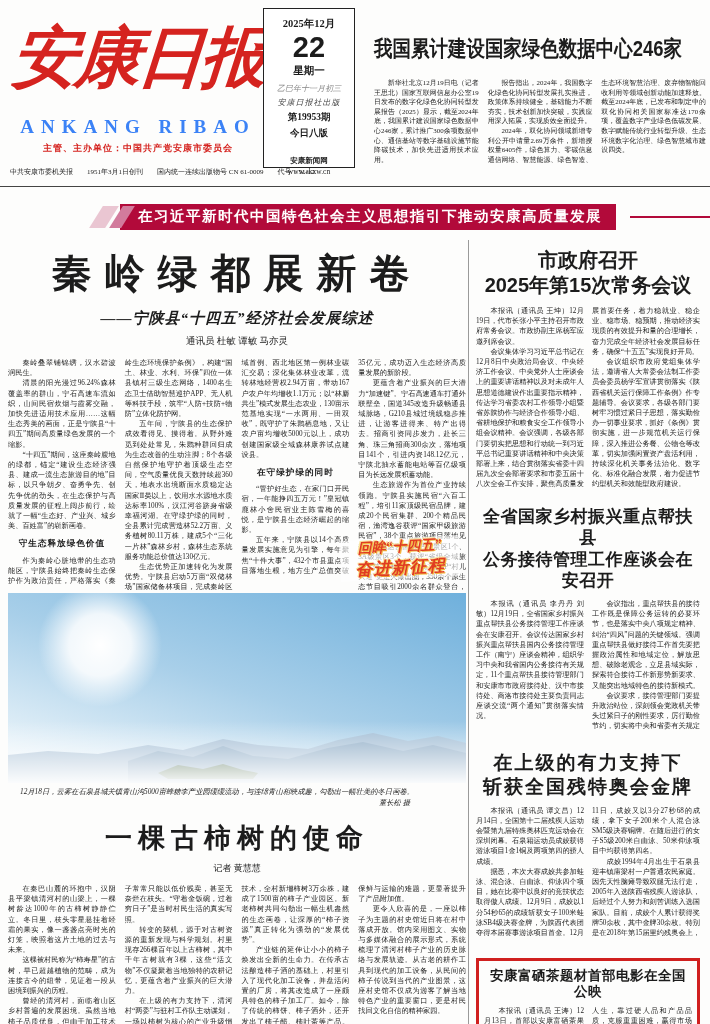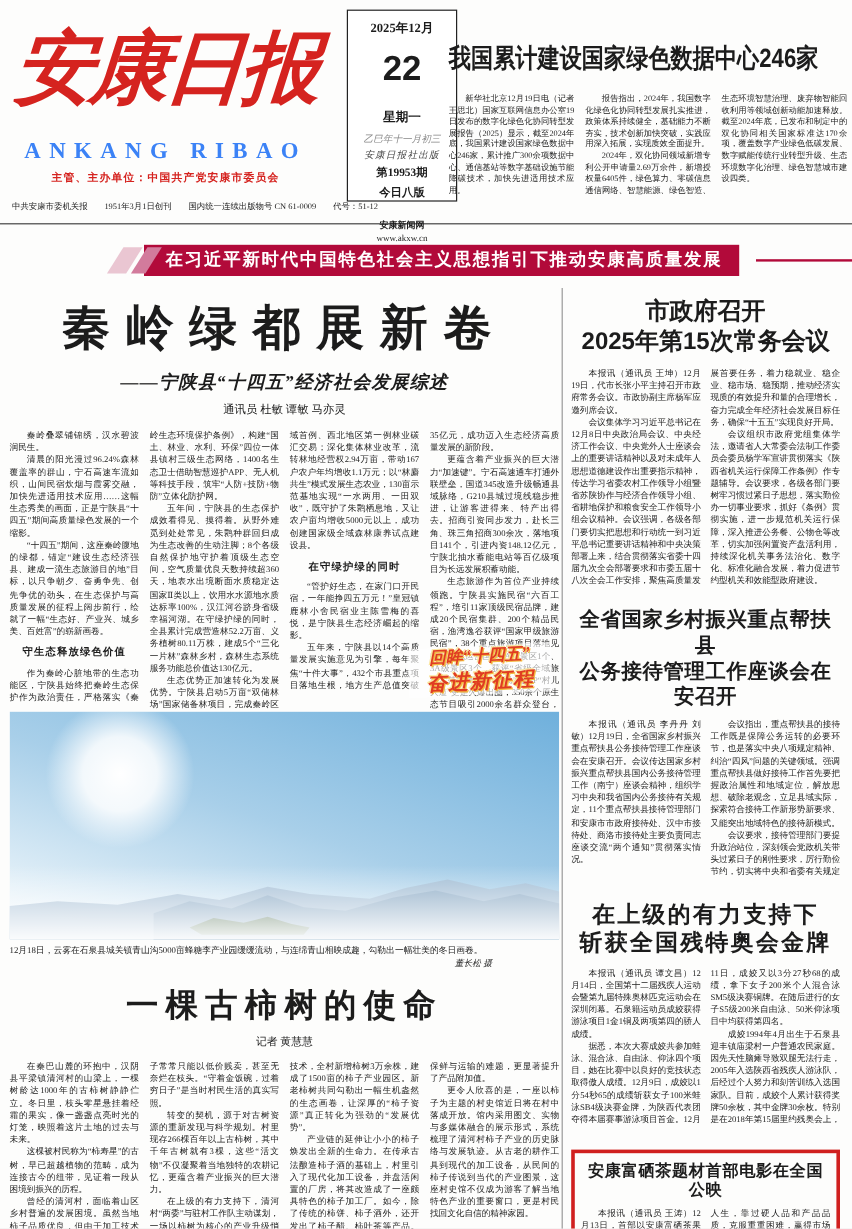--- a/index.html
+++ b/index.html
@@ -6,25 +6,25 @@
   .page{position:relative;width:710px;height:1024px;background:#fdfdfc;overflow:hidden;
         font-family:"Liberation Serif","DejaVu Serif",serif;color:#1c1c1c;}
   
   .header{position:relative;height:186px;border-bottom:1px solid #444;}
   .masthead{position:absolute;left:6px;top:2px;width:264px;text-align:center;}
   .masthead-title{font-size:66px;line-height:112px;font-weight:900;color:#d5231f;
         font-style:italic;letter-spacing:-3px;transform:skewX(-4deg);white-space:nowrap;}
   .masthead-latin{font-size:19px;font-weight:bold;color:#3b82f6;letter-spacing:7px;margin-top:2px;}
   .masthead-sponsor{font-size:9px;font-weight:bold;color:#d5231f;letter-spacing:1px;margin-top:4px;}
   .info-line{position:absolute;left:10px;top:167px;width:358px;font-size:7px;color:#222;white-space:nowrap;}
-  .date-box{position:absolute;left:289px;top:8px;width:90px;height:158px;border:1.5px solid #222;
+  .date-box{position:absolute;left:263px;top:8px;width:90px;height:158px;border:1.5px solid #222;
         text-align:center;background:#fff;}
   .db-ym{font-size:10.5px;font-weight:bold;margin-top:8px;}
-  .db-day{font-size:29px;font-weight:bold;line-height:30px;margin-top:12px;font-family:"Liberation Sans",sans-serif;}
-  .db-week{font-size:10.5px;font-weight:bold;margin-top:18px;}
+  .db-day{font-size:29px;font-weight:bold;line-height:30px;margin-top:1px;font-family:"Liberation Sans",sans-serif;}
+  .db-week{font-size:10.5px;font-weight:bold;margin-top:2px;}
   .db-lunar{font-size:8px;color:#888;margin-top:5px;font-style:italic;}
   .db-pub{font-size:8px;color:#444;margin-top:3px;font-style:italic;letter-spacing:1px;}
   .db-issue{font-size:9.5px;font-weight:bold;margin-top:3px;}
   .db-pages{font-size:9.5px;font-weight:bold;margin-top:3px;}
   .db-site{font-size:7.5px;font-weight:bold;margin-top:16px;}
   .db-url{font-size:7.5px;margin-top:1px;}
   .top-story{position:absolute;left:374px;top:34px;width:332px;}
   .top-headline{font-family:"Liberation Sans","DejaVu Sans",sans-serif;font-weight:bold;font-size:22px;
         white-space:nowrap;transform:scaleX(0.84);transform-origin:left;letter-spacing:0;}
   .top-cols{margin-top:14px;column-count:3;column-gap:9px;font-size:6.9px;line-height:9.6px;
@@ -53,21 +53,21 @@
   .subhead{font-family:"Liberation Sans",sans-serif;font-weight:bold;font-size:8.6px;text-align:center;
         margin:7px 0;letter-spacing:1px;}
   .slogan{position:absolute;right:2px;bottom:6px;width:120px;text-align:center;transform:rotate(-3deg);
         font-family:"Liberation Sans",sans-serif;font-weight:900;font-style:italic;color:#e03c22;
         text-shadow:1px 1px 0 #f3b93f,-1px -1px 0 #fbe6a0;background:rgba(255,255,255,.6);}
   .slogan-l1{font-size:14px;}
   .slogan-l2{font-size:17px;letter-spacing:1px;}
   
   .photo{margin-top:5px;width:458px;height:190px;}
   .photo svg{display:block;}
-  .caption{width:452px;font-size:7.3px;margin-top:4px;line-height:10px;}
+  .caption{width:452px;font-size:7.3px;font-style:italic;margin-top:4px;line-height:10px;margin-left:12px;}
   .credit{text-align:right;font-size:7.3px;font-style:italic;margin-top:1px;padding-right:56px;}
   
   .p2-headline{font-family:"Liberation Sans",sans-serif;font-weight:bold;font-size:27px;letter-spacing:6px;
         text-align:center;margin-top:12px;}
   .p2-byline{font-size:9px;text-align:center;margin-top:6px;}
   .p2-cols{margin-top:9px;column-count:4;column-gap:9px;font-size:7.2px;line-height:10.2px;
         text-align:justify;height:166px;overflow:hidden;}
   
   .r-art{margin-top:0;}
   .r-headline{font-family:"Liberation Sans",sans-serif;font-weight:bold;text-align:center;line-height:1.25;}

